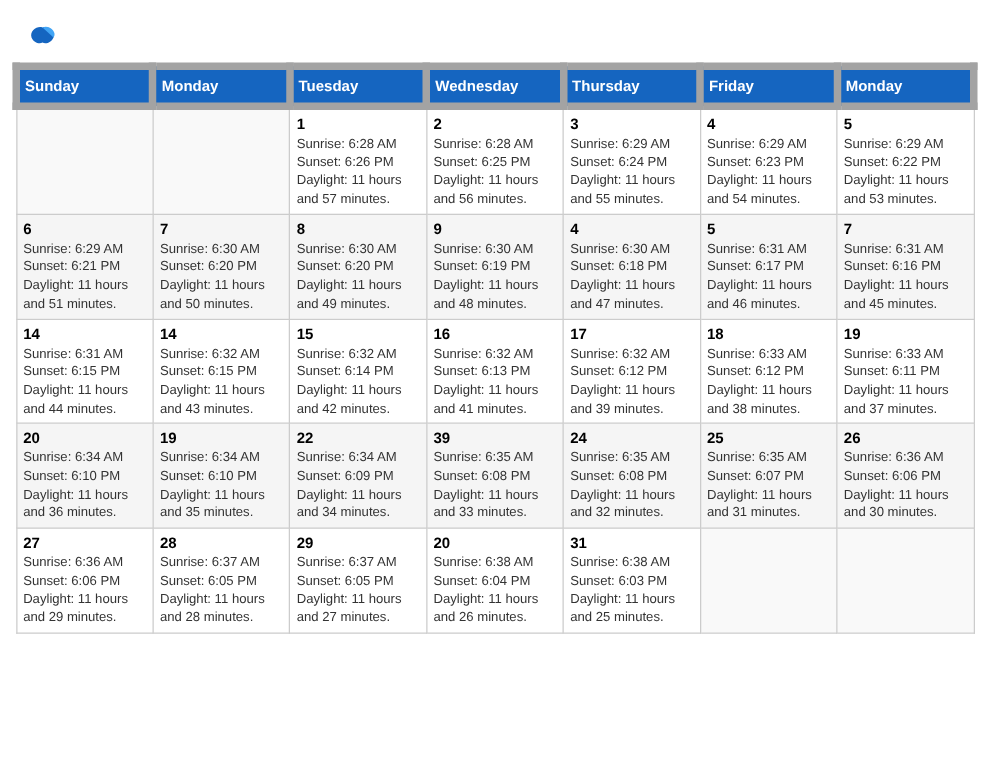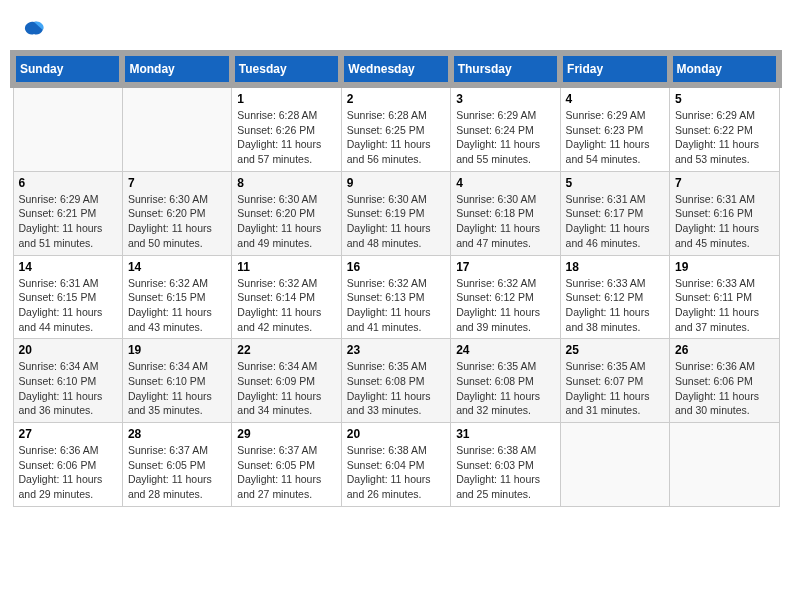--- a/index.html
+++ b/index.html
@@ -225,21 +225,21 @@
 and 44 minutes.</div>
         </td>
         <td>
           <span class="day-num">14</span>
           <div class="day-info" style="white-space: pre-line;">Sunrise: 6:32 AM
 Sunset: 6:15 PM
 Daylight: 11 hours
 and 43 minutes.</div>
         </td>
         <td>
-          <span class="day-num">11</span>
+          <span class="day-num">15</span>
           <div class="day-info" style="white-space: pre-line;">Sunrise: 6:32 AM
 Sunset: 6:14 PM
 Daylight: 11 hours
 and 42 minutes.</div>
         </td>
         <td>
           <span class="day-num">16</span>
           <div class="day-info" style="white-space: pre-line;">Sunrise: 6:32 AM
 Sunset: 6:13 PM
 Daylight: 11 hours
@@ -283,21 +283,21 @@
 and 35 minutes.</div>
         </td>
         <td>
           <span class="day-num">22</span>
           <div class="day-info" style="white-space: pre-line;">Sunrise: 6:34 AM
 Sunset: 6:09 PM
 Daylight: 11 hours
 and 34 minutes.</div>
         </td>
         <td>
-          <span class="day-num">23</span>
+          <span class="day-num">39</span>
           <div class="day-info" style="white-space: pre-line;">Sunrise: 6:35 AM
 Sunset: 6:08 PM
 Daylight: 11 hours
 and 33 minutes.</div>
         </td>
         <td>
           <span class="day-num">24</span>
           <div class="day-info" style="white-space: pre-line;">Sunrise: 6:35 AM
 Sunset: 6:08 PM
 Daylight: 11 hours

